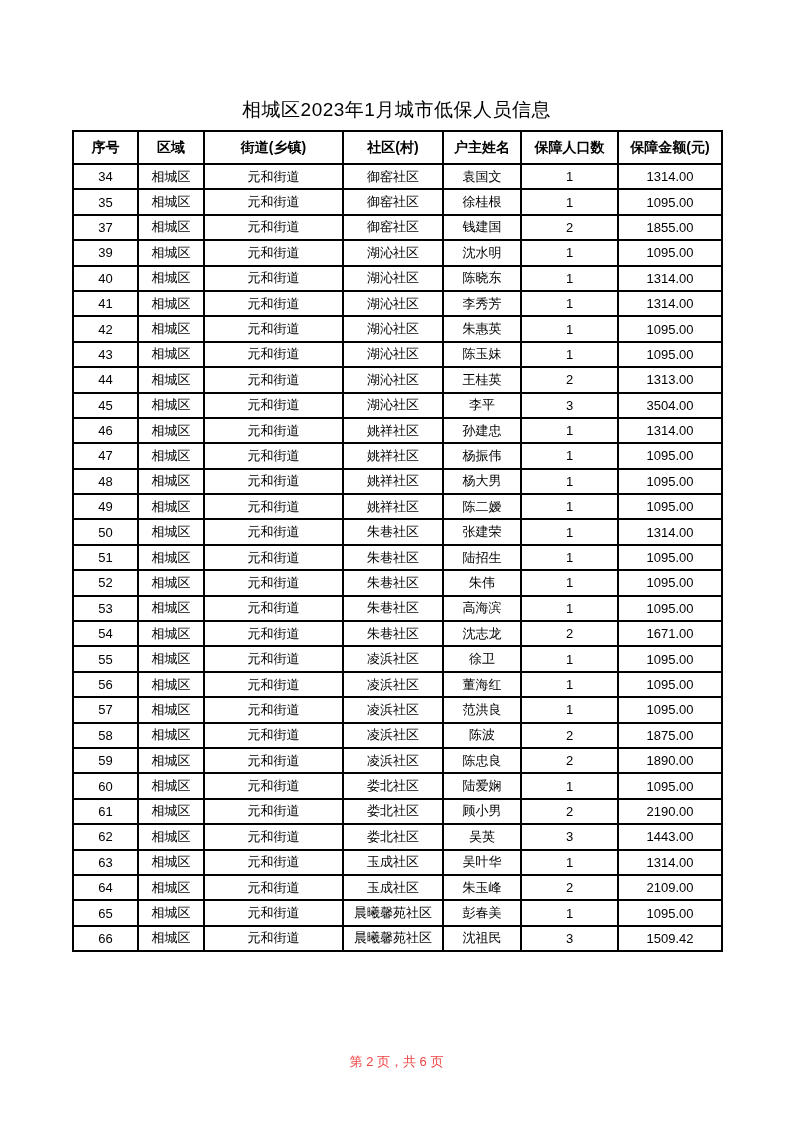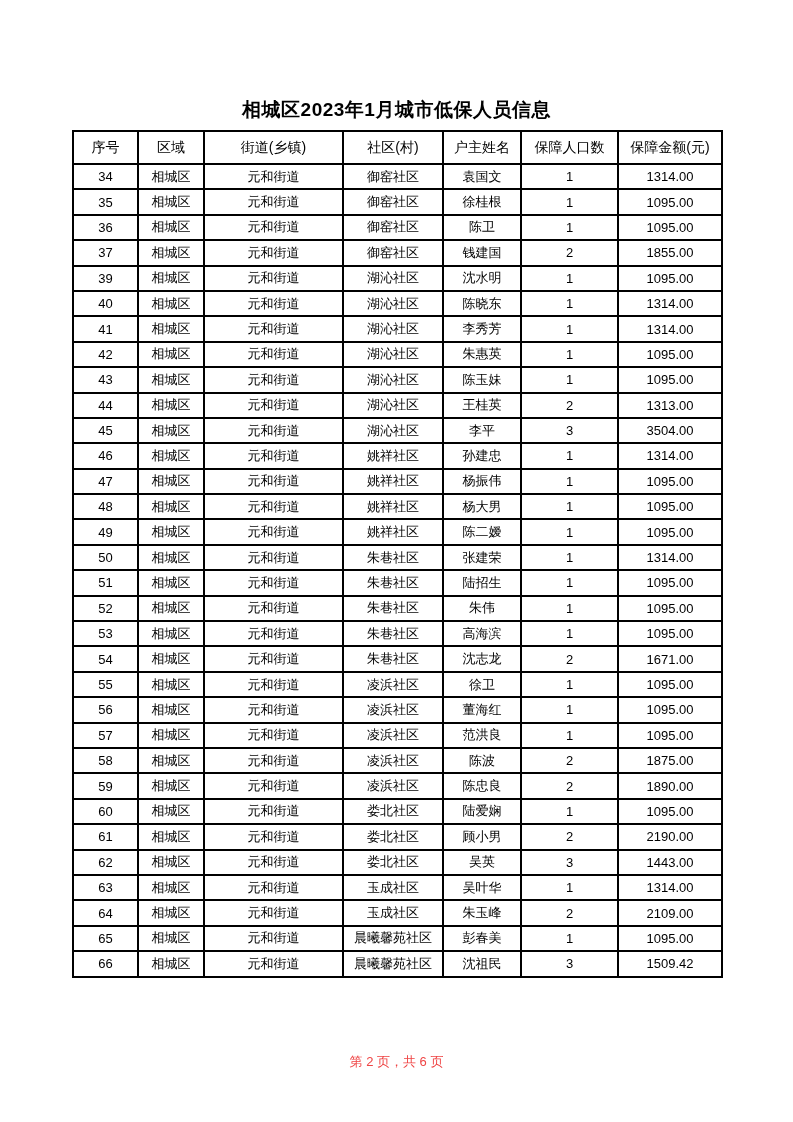--- a/index.html
+++ b/index.html
@@ -12,42 +12,42 @@
     font-family: "Liberation Sans", "DejaVu Sans", sans-serif;
     overflow: hidden;
   }
   .doc-title {
     position: absolute;
     top: 97px;
     left: 0;
     width: 100%;
     text-align: center;
     font-size: 19px;
-    font-weight: bold;
+    font-weight: normal;
     letter-spacing: 0.5px;
   }
   table.benefits-table {
     position: absolute;
     left: 72px;
     top: 130px;
     width: 649px;
     border-collapse: collapse;
     table-layout: fixed;
     border: 2px solid #000;
   }
   .benefits-table th, .benefits-table td {
     border: 2px solid #000;
     text-align: center;
     vertical-align: middle;
     padding: 0;
     overflow: hidden;
     white-space: nowrap;
   }
   .benefits-table thead tr { height: 33px; }
-  .benefits-table thead th { font-size: 14px; font-weight: normal; }
+  .benefits-table thead th { font-size: 14px; font-weight: bold; }
   .benefits-table tbody tr { height: 25.4px; }
   .benefits-table tbody td { font-size: 13px; font-weight: normal; }
   .page-footer {
     position: absolute;
     top: 1053px;
     left: 0;
     width: 100%;
     text-align: center;
     font-size: 13px;
     color: #ef4444;
@@ -94,29 +94,20 @@
         <tr>
           <td>35</td>
           <td>相城区</td>
           <td>元和街道</td>
           <td>御窑社区</td>
           <td>徐桂根</td>
           <td>1</td>
           <td>1095.00</td>
         </tr>
         <tr>
-          <td>36</td>
-          <td>相城区</td>
-          <td>元和街道</td>
-          <td>御窑社区</td>
-          <td>陈卫</td>
-          <td>1</td>
-          <td>1095.00</td>
-        </tr>
-        <tr>
           <td>37</td>
           <td>相城区</td>
           <td>元和街道</td>
           <td>御窑社区</td>
           <td>钱建国</td>
           <td>2</td>
           <td>1855.00</td>
         </tr>
         <tr>
           <td>39</td>

